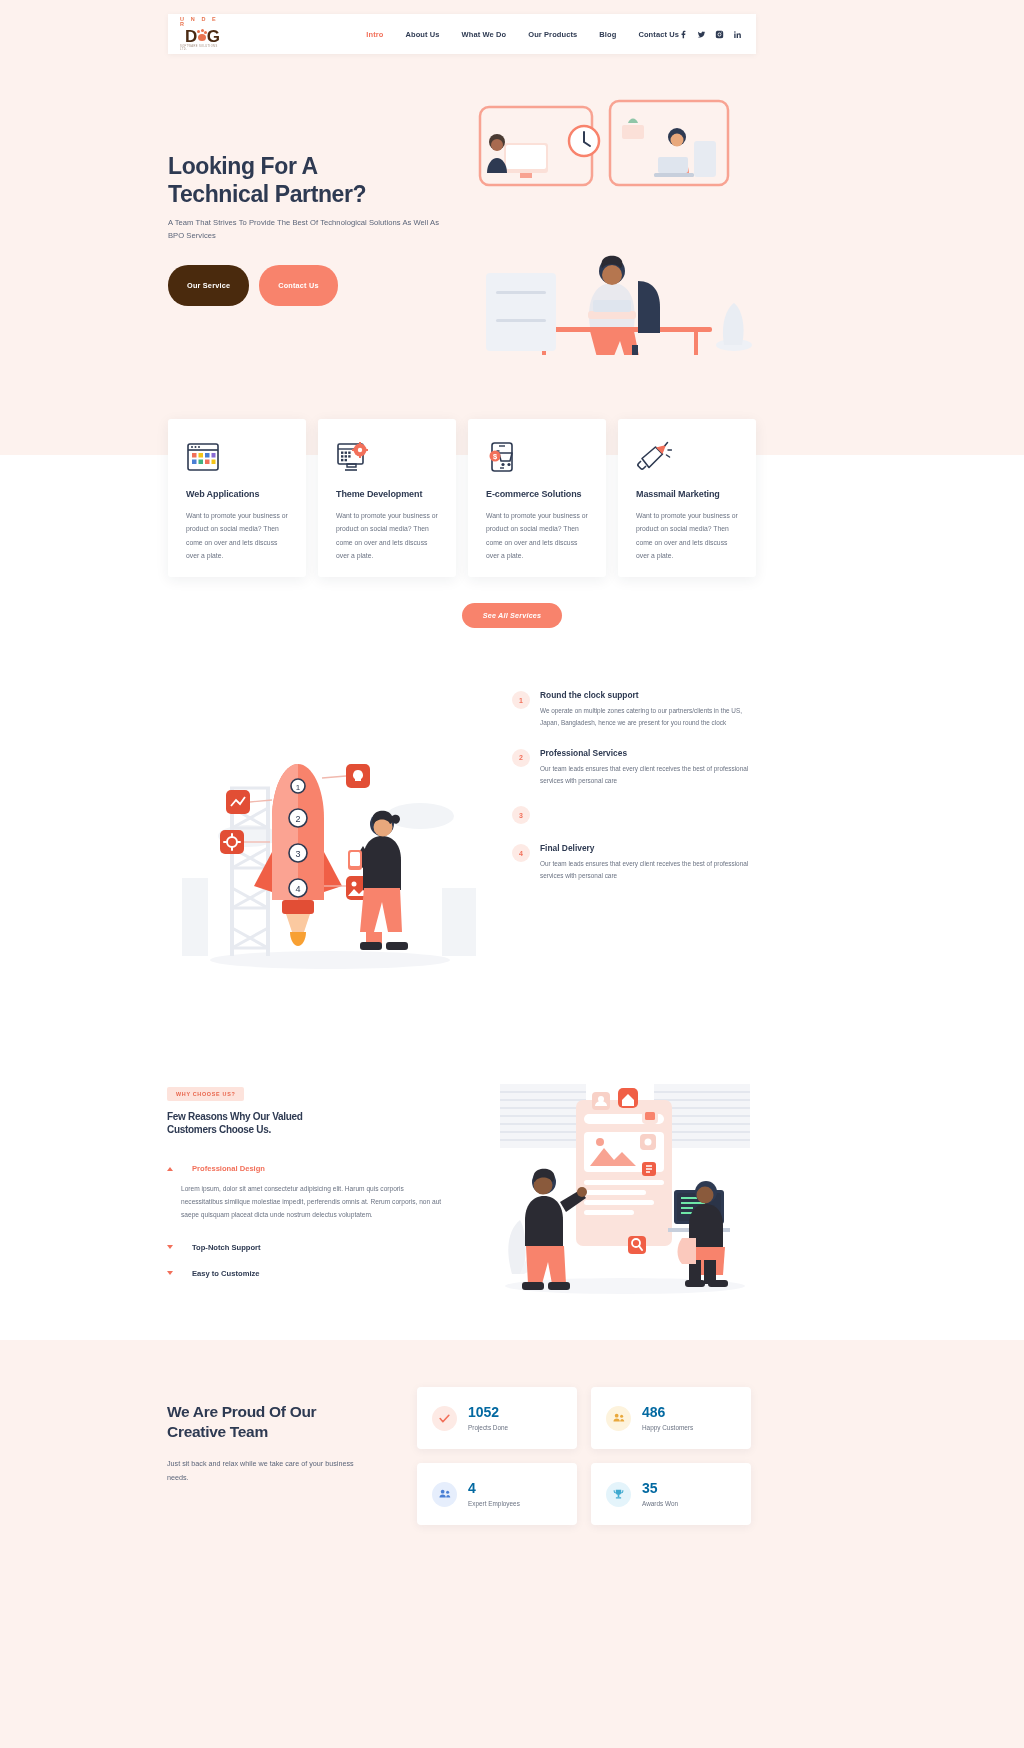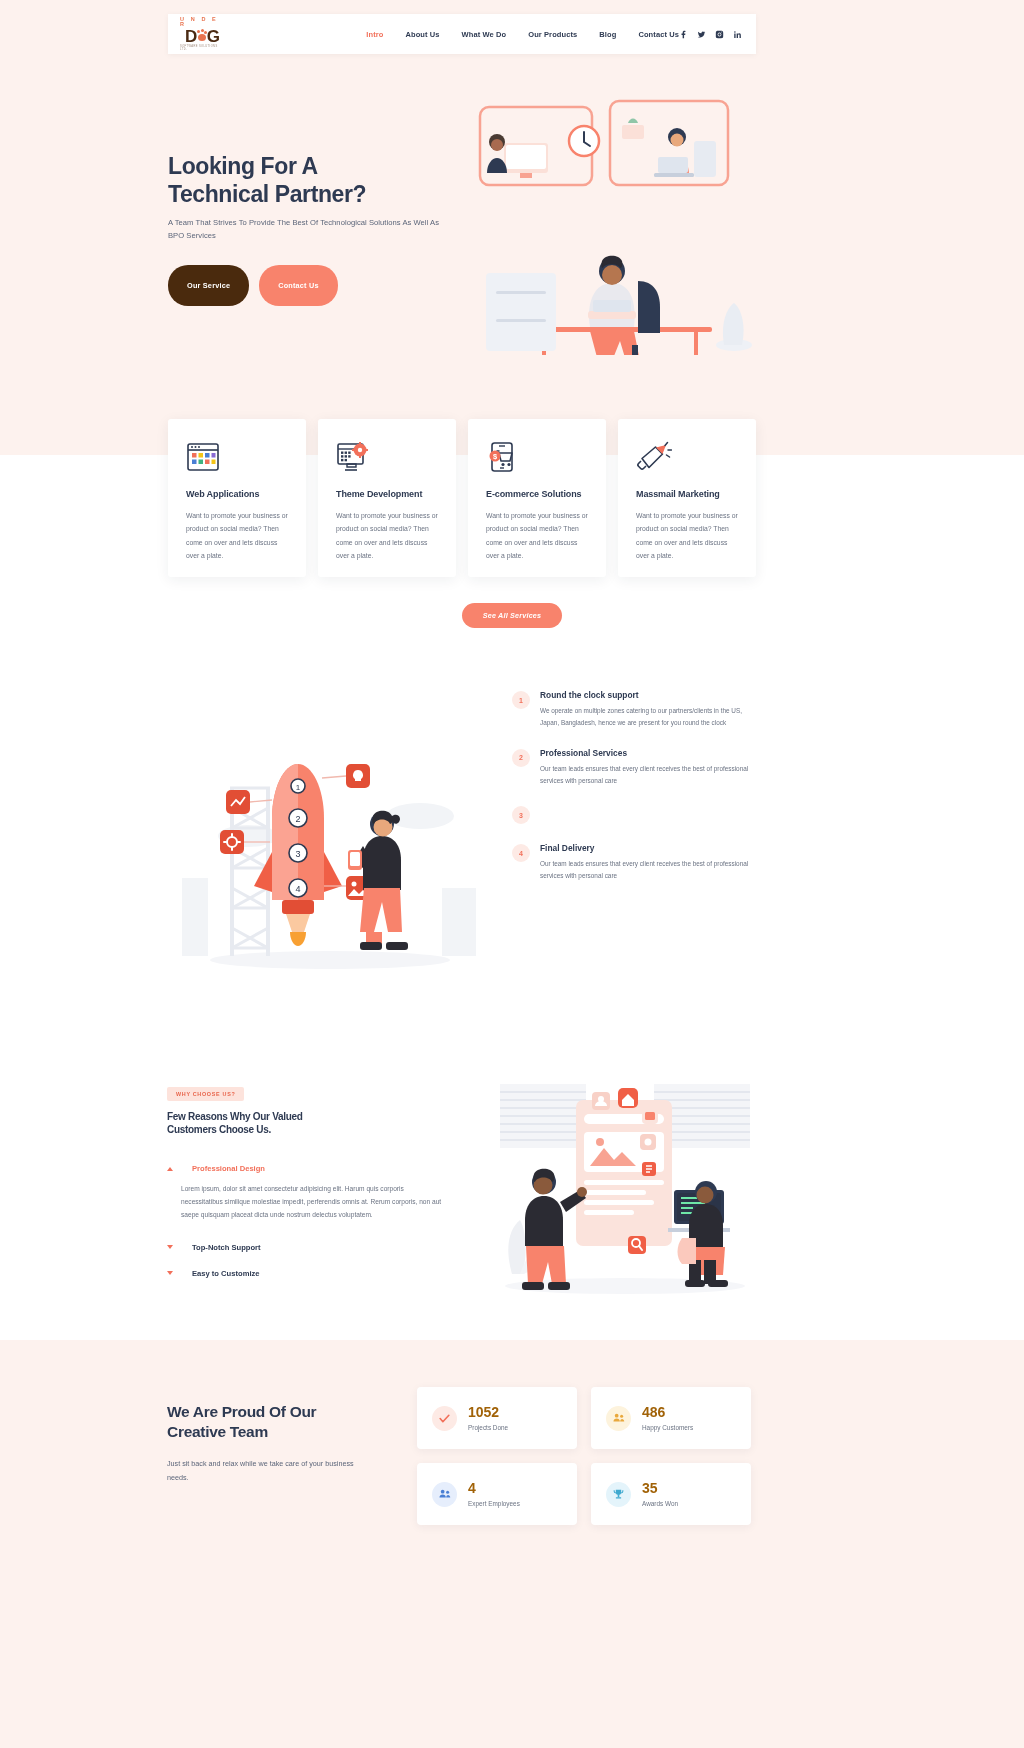--- a/index.html
+++ b/index.html
@@ -142,21 +142,21 @@
     position:absolute; left:417px; top:47px; width:334px;
     display:grid; grid-template-columns:160px 160px; gap:14px;
   }
   .stat-card {
     background:#ffffff; border-radius:4px; height:62px;
     display:flex; align-items:center; gap:11px; padding:0 15px;
     box-shadow:0 2px 10px rgba(30,40,60,.06);
   }
   .stat-ic { width:25px; height:25px; min-width:25px; border-radius:50%;
     display:flex; align-items:center; justify-content:center; font-size:11px; }
-  .stat-num { font-size:14px; font-weight:800; color:#a16207; line-height:1.1; }
+  .stat-num { font-size:14px; font-weight:800; color:#0369a1; line-height:1.1; }
   .stat-lbl { font-size:6.4px; color:#6b7383; margin-top:3px; }
 
   svg { display:block; }
 </style>
 </head>
 <body>
 
 <div class="page">
 
   <div class="band-hero"></div>

